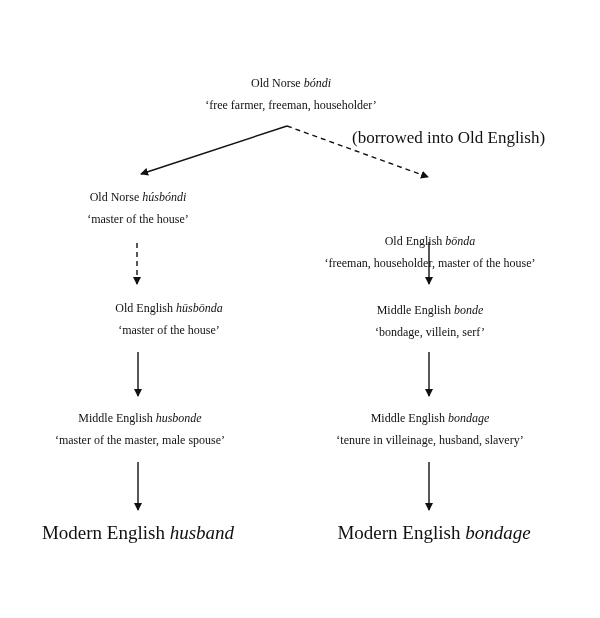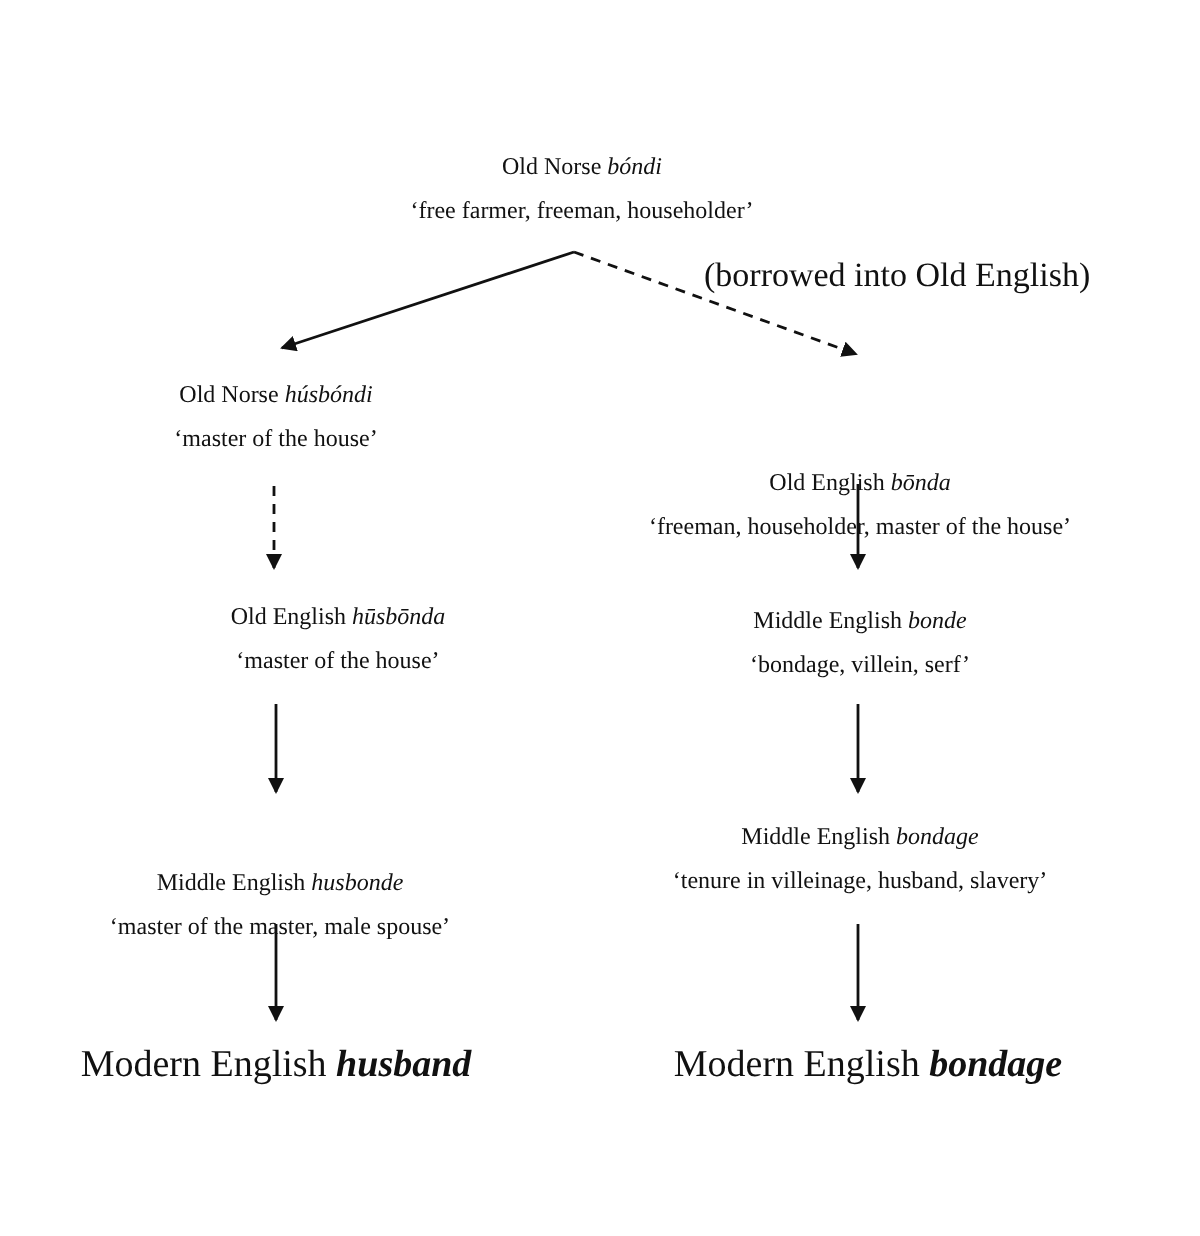--- a/index.html
+++ b/index.html
@@ -3,21 +3,21 @@
   <meta charset="utf-8">
   <style>
     html, body { margin: 0; padding: 0; background: #ffffff; }
     body { width: 600px; height: 618px; position: relative; overflow: hidden;
            font-family: "Liberation Serif", "DejaVu Serif", serif; color: #111; }
     .node { position: absolute; text-align: center; font-size: 12px; line-height: 22px; white-space: nowrap; transform: translateX(-50%); }
     .node .gloss { display: block; font-family: Liberation Serif, serif; }
     .node .head { display: block; }
     i { font-style: italic; }
     .final { font-size: 19px; }
-    .final b { font-weight: bold; font-style: italic; }
+    .final b { font-weight: normal; font-style: italic; }
     .note { position: absolute; font-size: 17px; white-space: nowrap; }
     svg { position: absolute; left: 0; top: 0; }
   </style>
 </head>
 <body>
 
 <svg width="600" height="618">
   <defs>
     <marker id="ah" markerWidth="8" markerHeight="8" refX="7" refY="4" orient="auto" markerUnits="userSpaceOnUse">
       <path d="M0,0 L8,4 L0,8 z" fill="#111"></path>
@@ -53,21 +53,21 @@
 <div class="node" style="left:150px; top:297px;margin-left:19px;">
   <span class="head"><span>Old English</span> <i>hūsbōnda</i></span>
   <span class="gloss">‘master of the house’</span>
 </div>
 
 <div class="node" style="left:430px; top:299px;">
   <span class="head"><span>Middle English</span> <i>bonde</i></span>
   <span class="gloss">‘bondage, villein, serf’</span>
 </div>
 
-<div class="node" style="left:140px; top:430px;">
+<div class="node" style="left:140px; top:407px;">
   <span class="head"><span>Middle English</span> <i>husbonde</i></span>
   <span class="gloss">‘master of the master, male spouse’</span>
 </div>
 
 <div class="node" style="left:430px; top:407px;">
   <span class="head"><span>Middle English</span> <i>bondage</i></span>
   <span class="gloss">‘tenure in villeinage, husband, slavery’</span>
 </div>
 
 <div class="node final" style="left:138px; top:522px;">

